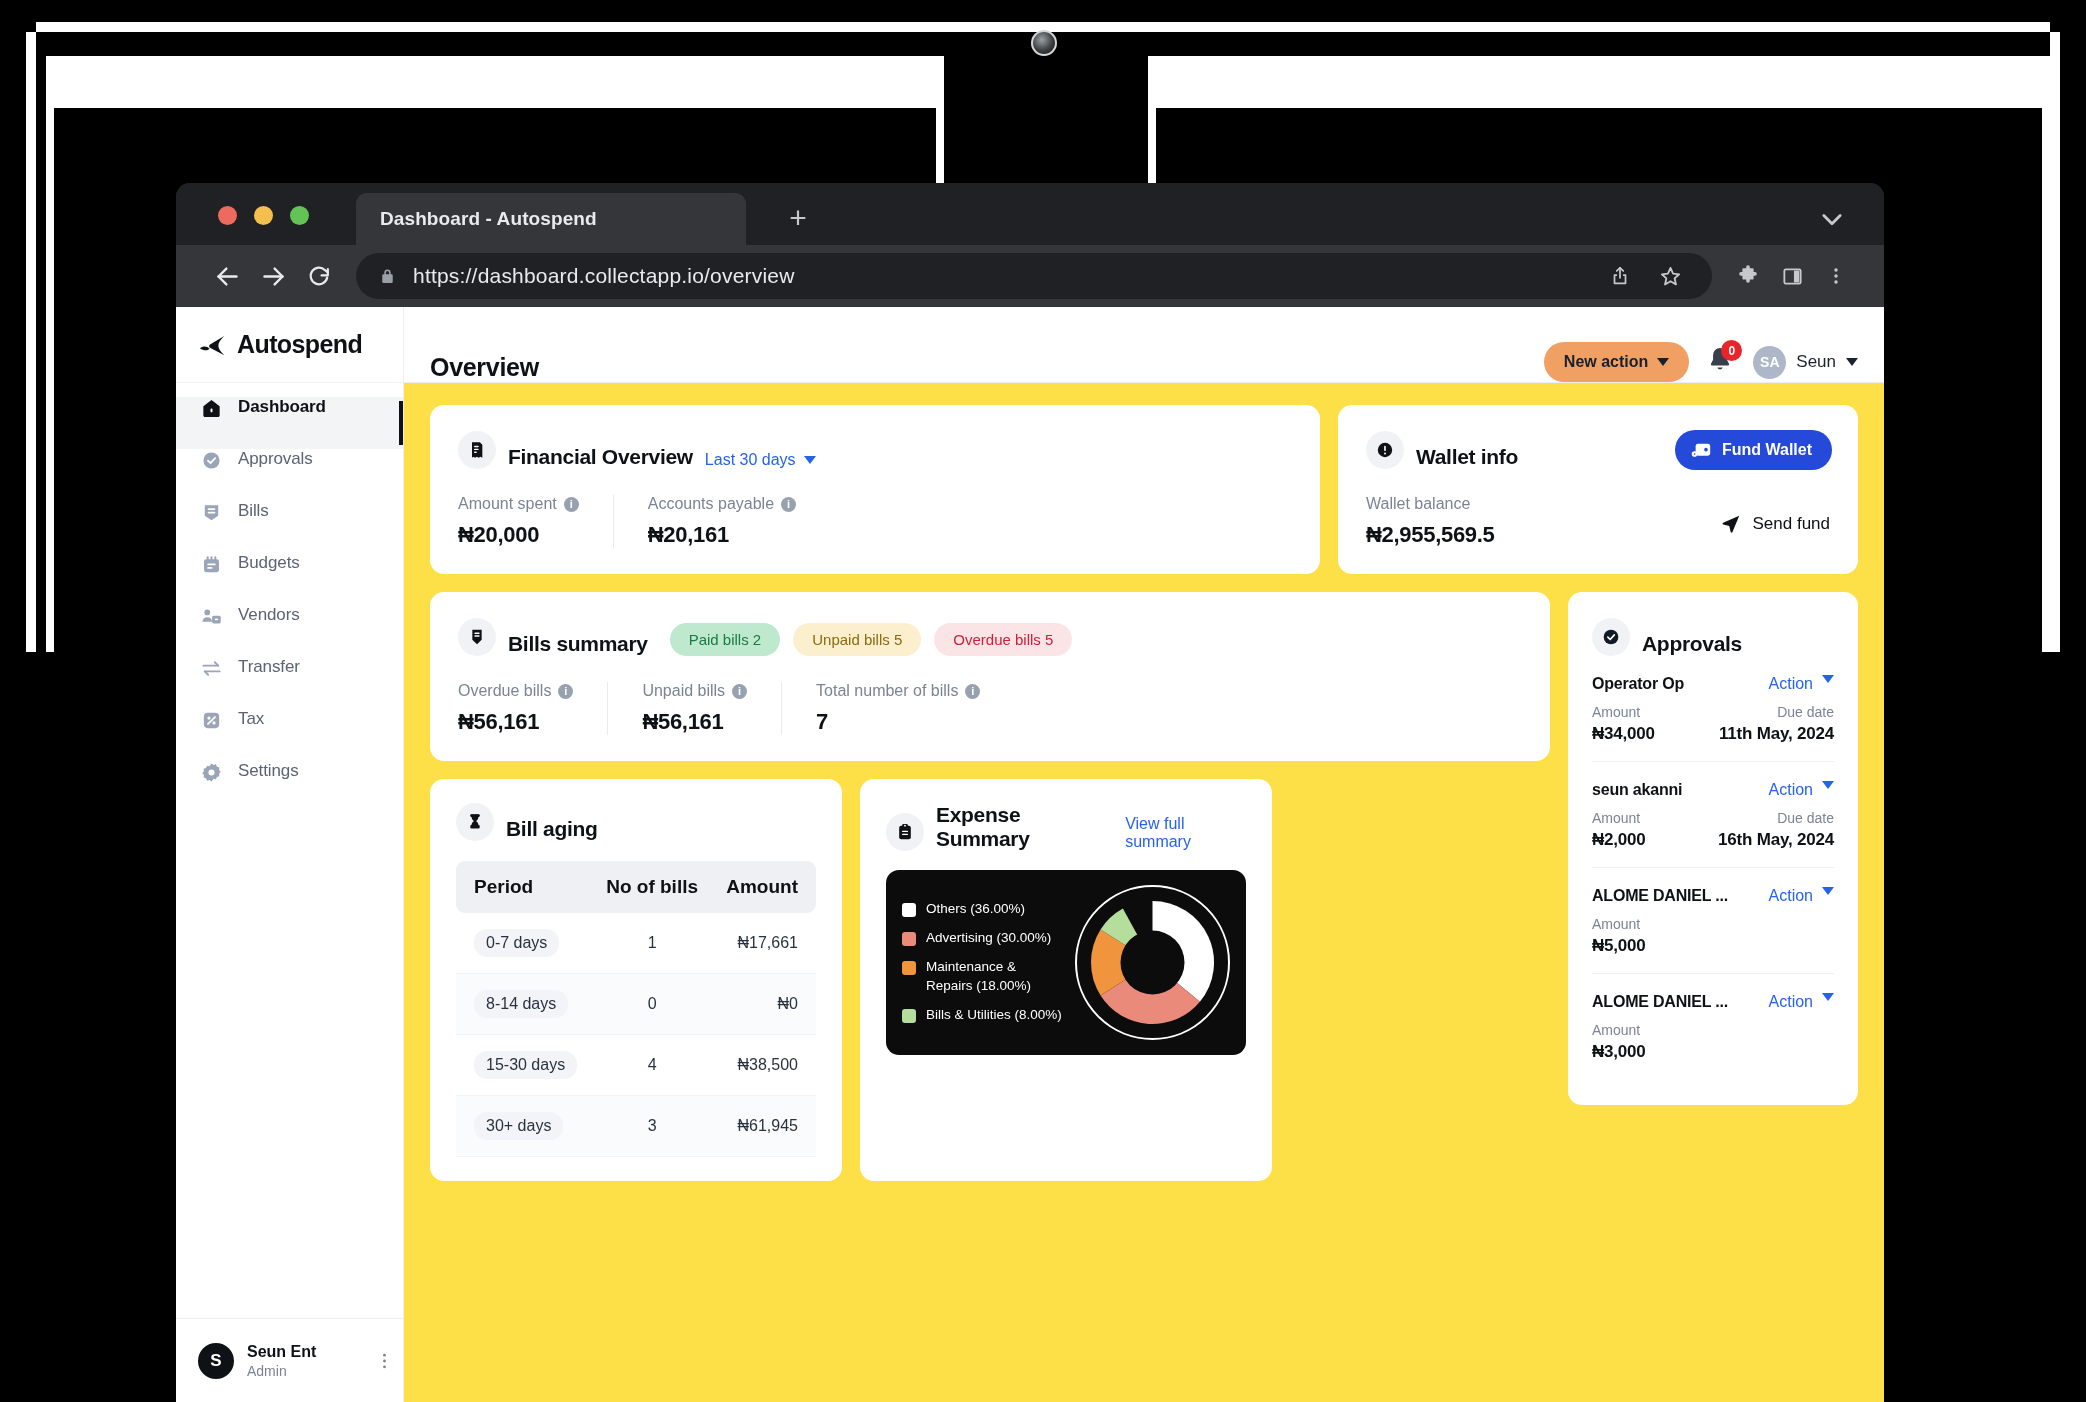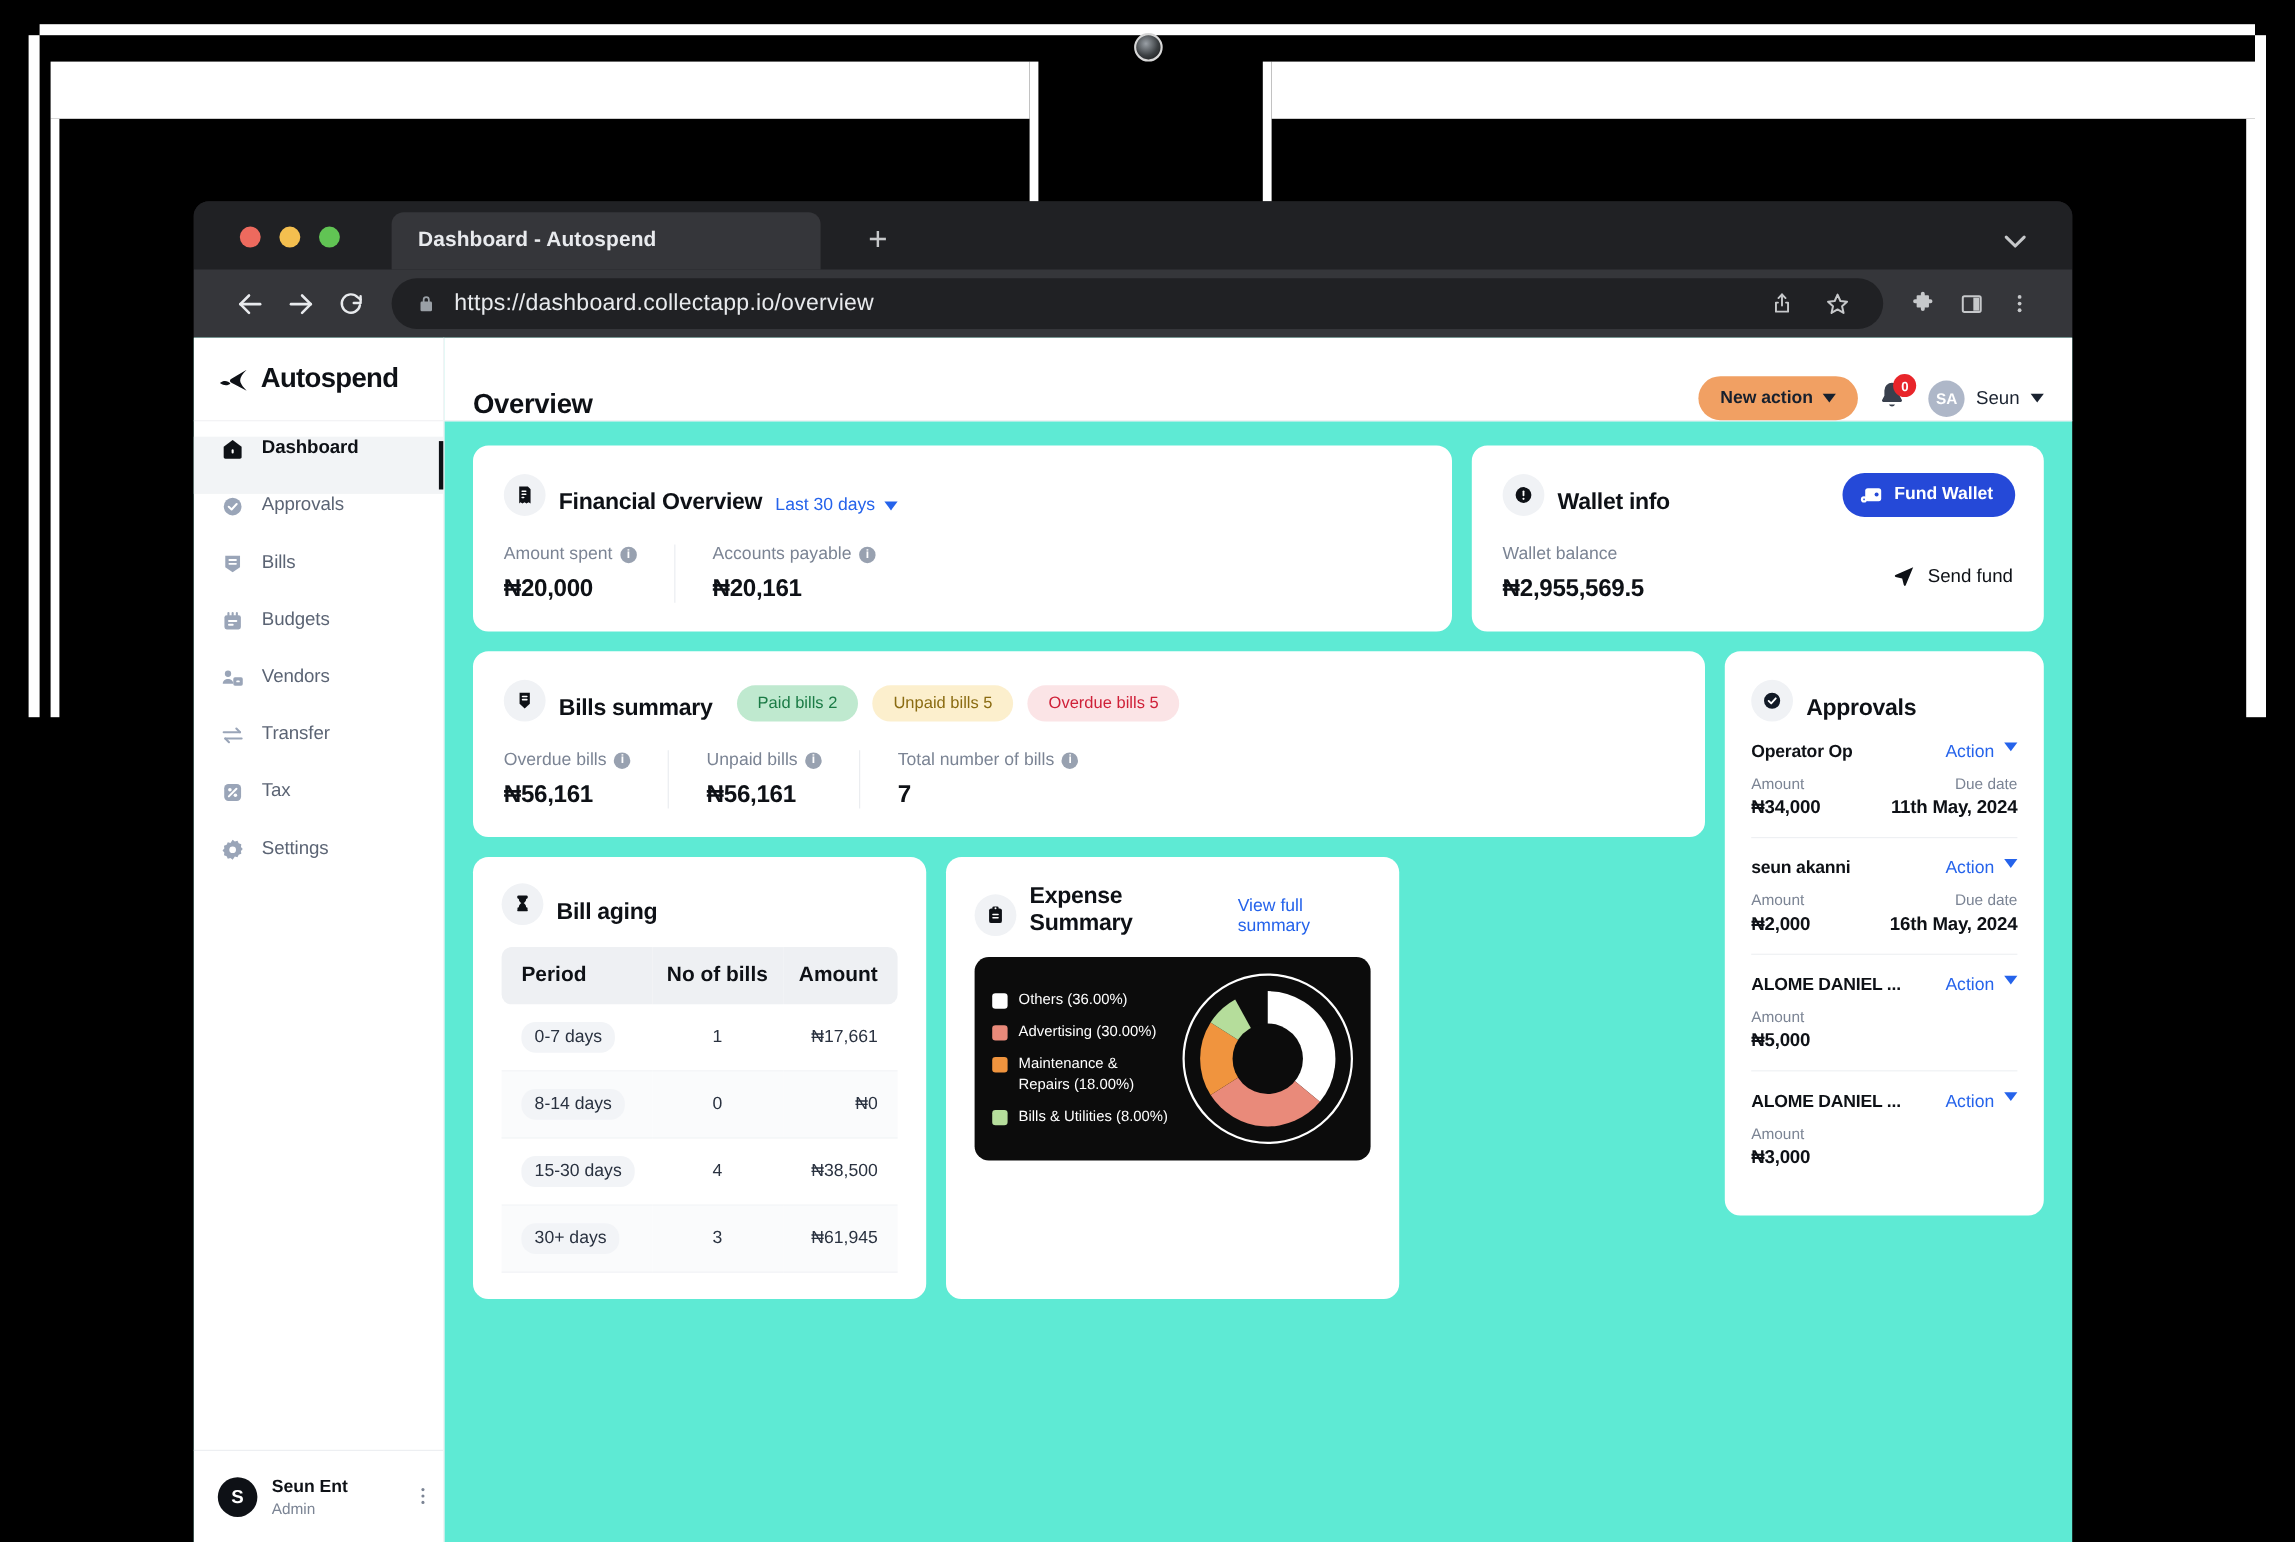--- a/index.html
+++ b/index.html
@@ -67,21 +67,21 @@
   #omnibox .url { color: #e8eaed; font-size: 21px; letter-spacing: .2px; white-space: nowrap; }
   .omni-actions { display: flex; align-items: center; gap: 10px; margin-left: auto; }
   .tb-icon { width: 40px; height: 40px; display: flex; align-items: center; justify-content: center; cursor: pointer; }
   .tb-icon svg { stroke: #c6c8ca; fill: none; stroke-width: 1.9; stroke-linecap: round; stroke-linejoin: round; }
   .tb-icon.filled svg { fill: #c6c8ca; stroke: none; }
   #toolbar-right { display: flex; align-items: center; gap: 4px; margin-left: 10px; }
 
   
   #app {
     position: absolute; left: 0; top: 124px; width: 1708px; height: 1095px;
-    background: #5eead4; display: flex;
+    background: #fde047; display: flex;
   }
 
   
   #sidebar { width: 228px; height: 100%; background: #fff; display: flex; flex-direction: column; border-right: 1px solid #eceef1; }
   #brand { height: 76px; display: flex; align-items: center; padding-left: 22px; gap: 9px; border-bottom: 1px solid #f0f1f3; }
   #brand .logo-mark { width: 30px; height: 22px; }
   #brand .brand-text { font-size: 25px; font-weight: 800; color: #0e1116; letter-spacing: -.6px; }
   #nav { padding-top: 14px; flex: 1; }
   .nav-item {
     position: relative; height: 52px; display: flex; 

